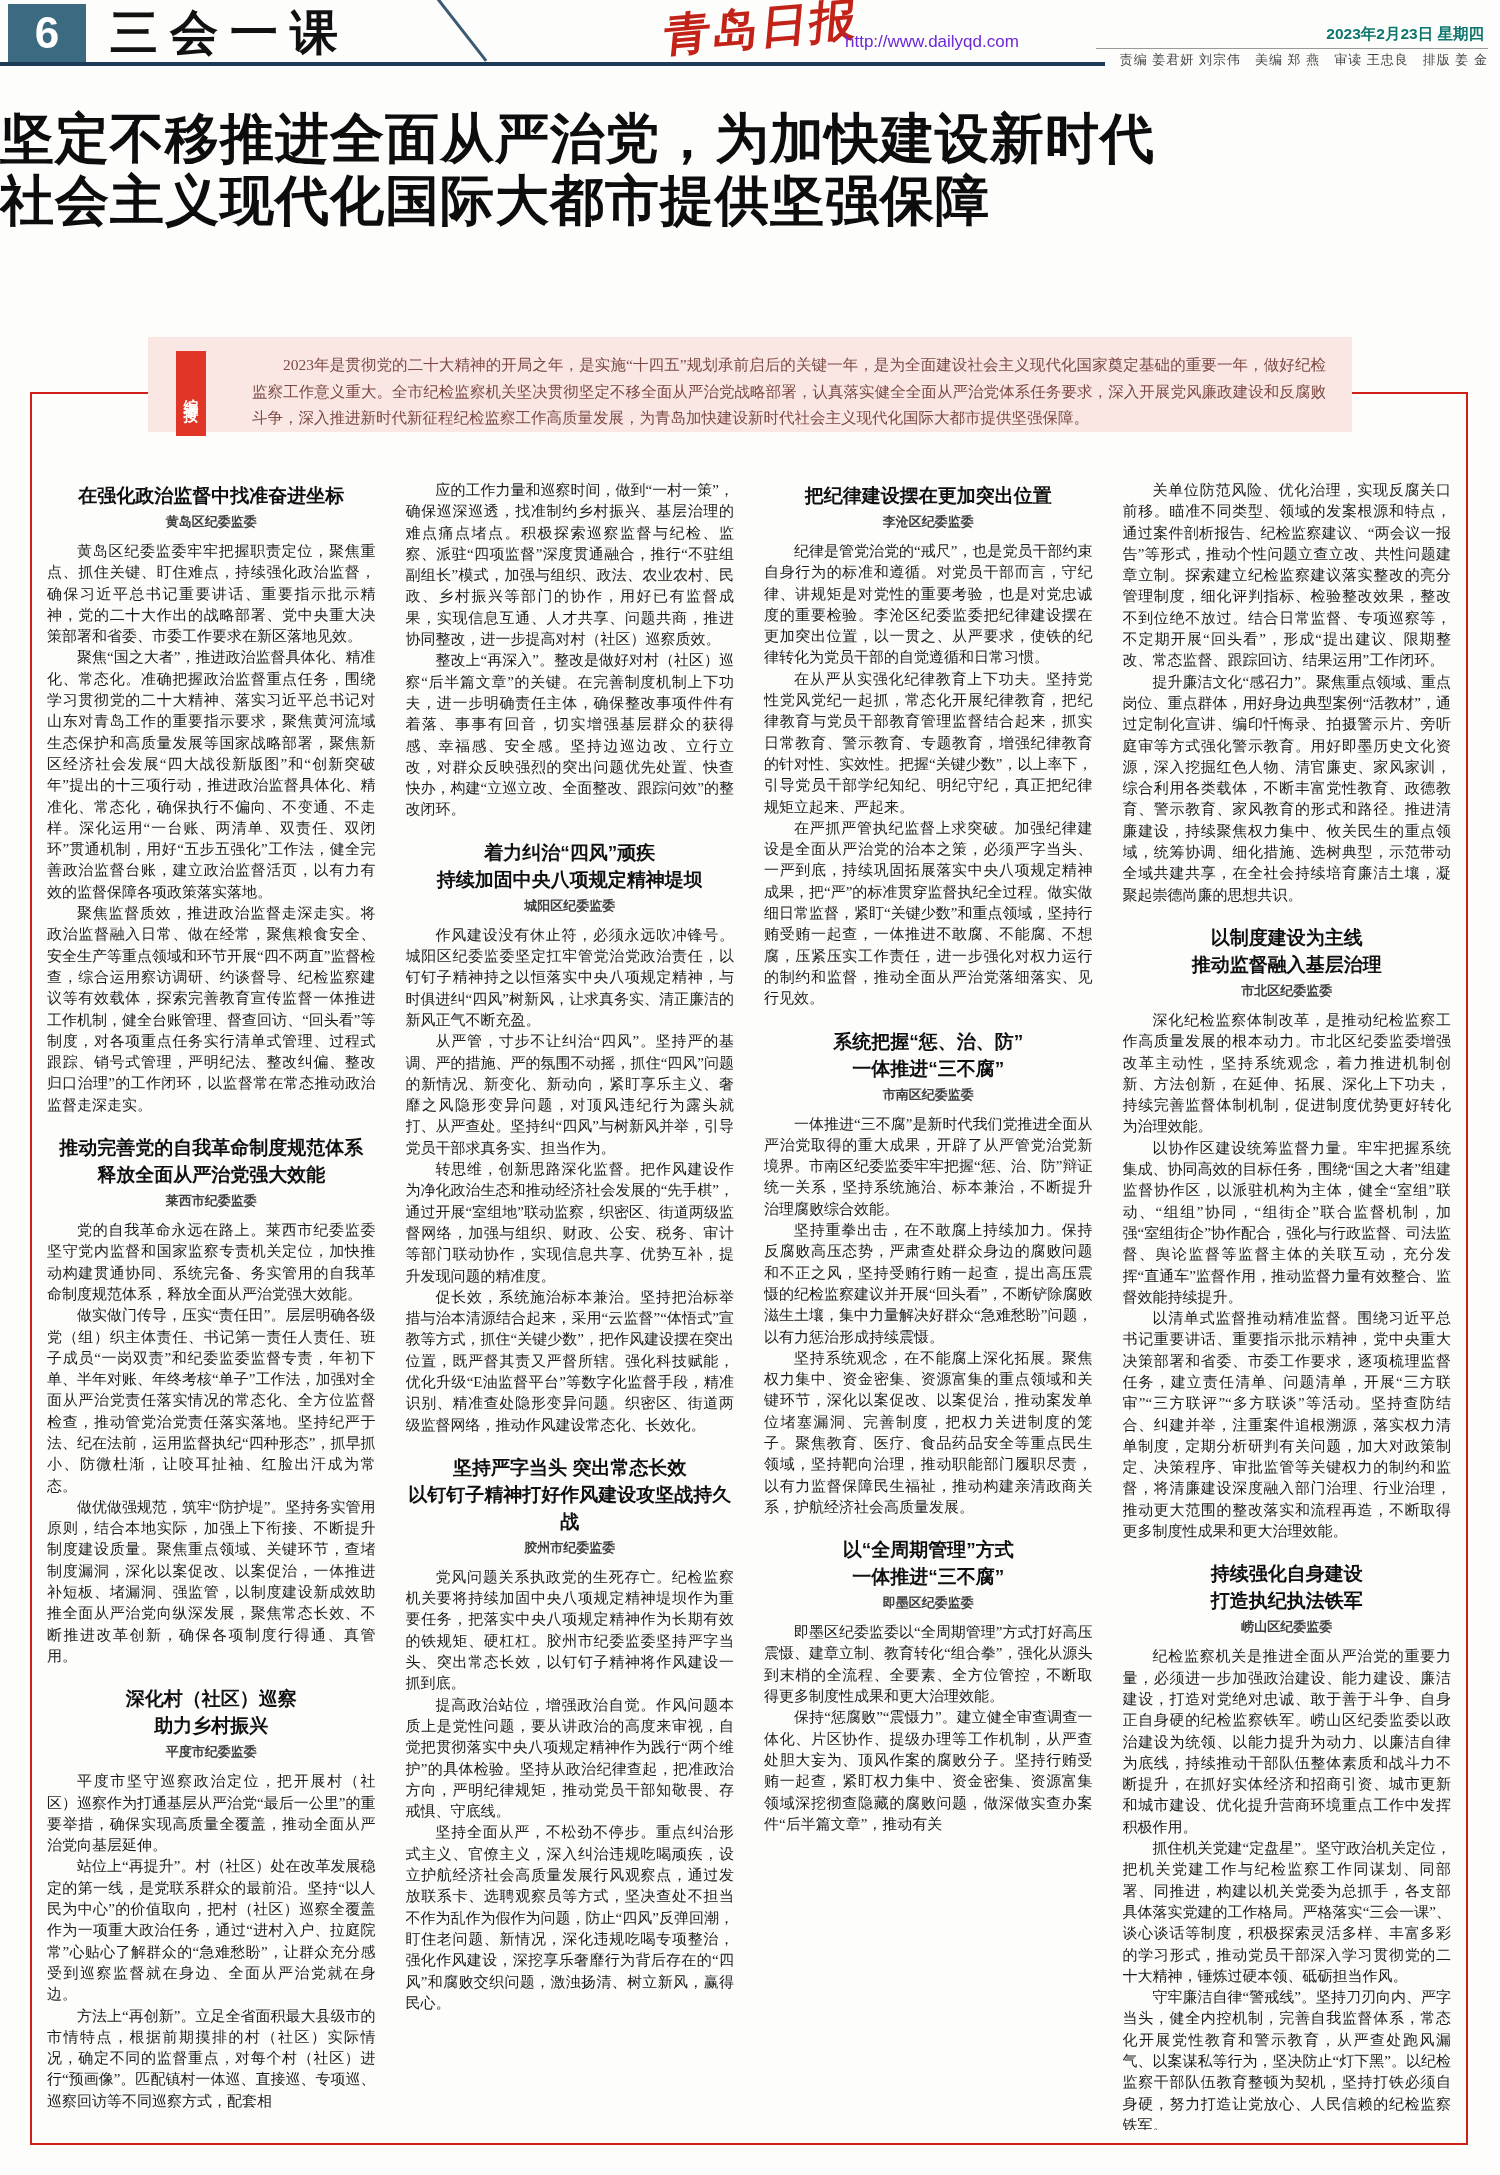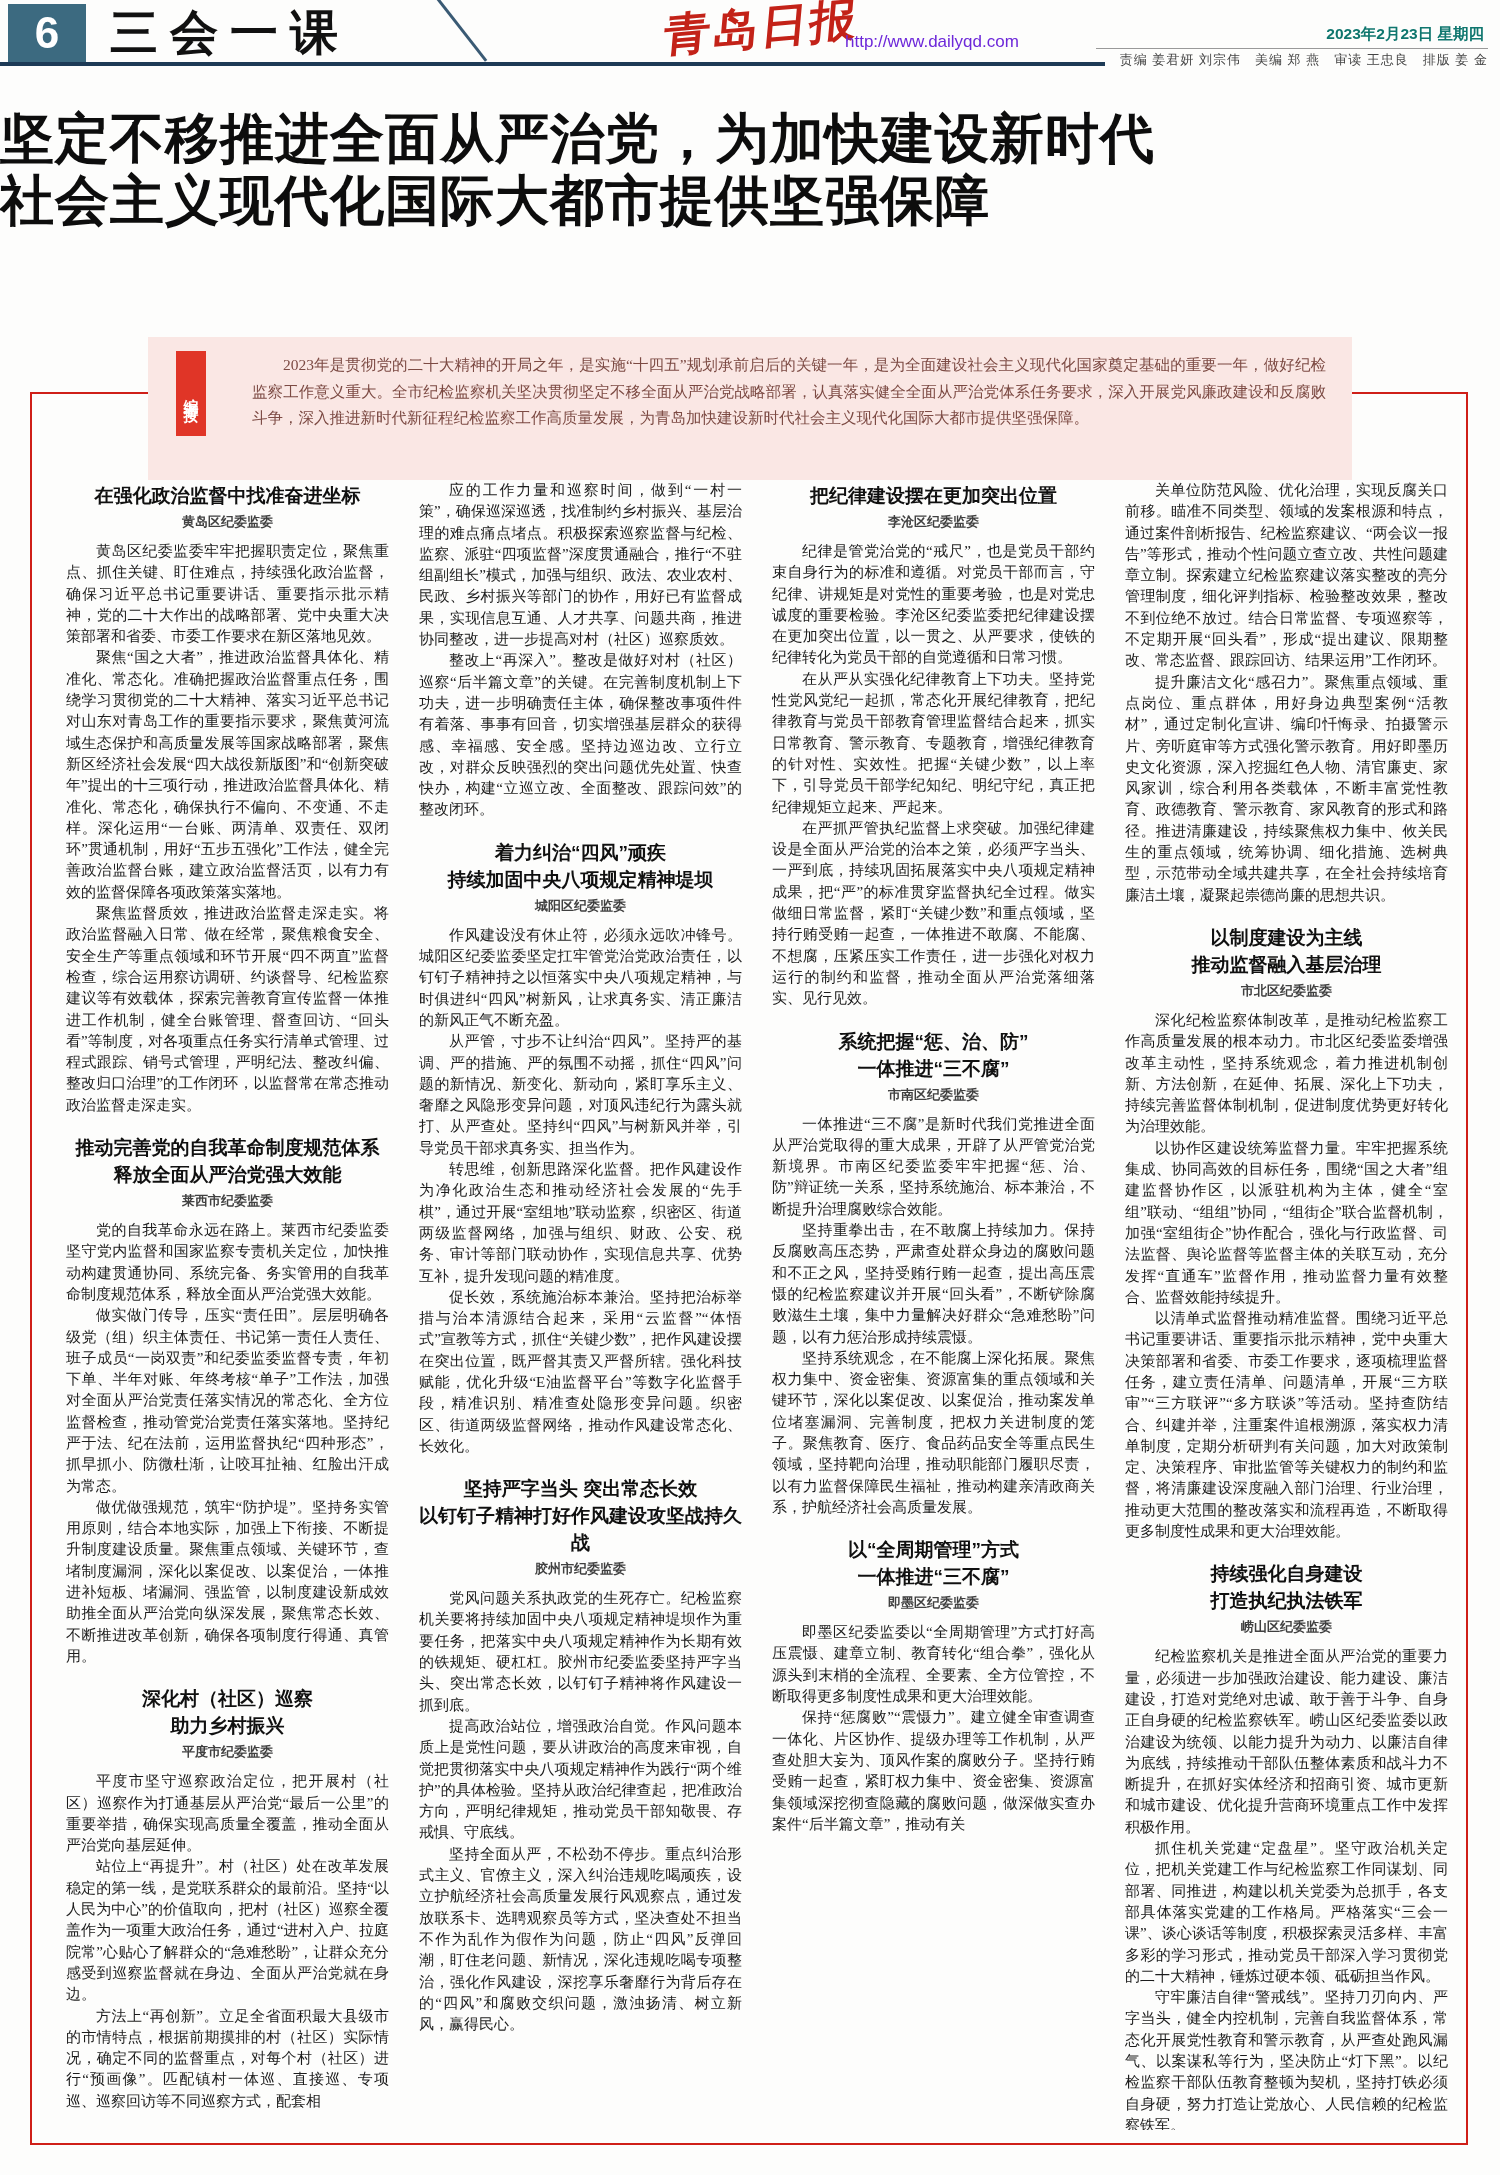--- a/index.html
+++ b/index.html
@@ -33,41 +33,41 @@
   }
   .logo-url { position:absolute; left:845px; top:32px; font:400 17px "Liberation Sans",sans-serif; color:#6d28d9; }
   .issue-date { position:absolute; right:16px; top:24px; font:700 15.5px "Liberation Sans",sans-serif; color:#0f766e; }
   .right-div { position:absolute; right:12px; top:48px; width:392px; height:1px; background:#999; }
   .editors { position:absolute; right:12px; top:52px; font:400 13px/15px "Liberation Sans",sans-serif; color:#444; letter-spacing:1px; }
   
   .main-head { position:absolute; left:0; top:108px; width:1211px; text-align:left; color:#0d0d0d; }
   .main-head .l { font:900 54px/62px "Liberation Serif","DejaVu Serif",serif; letter-spacing:1px; }
   
   .note {
-    position:absolute; left:148px; top:337px; width:1204px; height:143px;
+    position:absolute; left:148px; top:337px; width:1204px; height:95px;
     background:#fae7e4; z-index:3; padding:15px 26px 12px 104px;
   }
   .note-label {
     position:absolute; left:28px; top:14px; width:30px; height:85px;
     background:#e03527; color:#fff; writing-mode:vertical-rl;
     font:700 15px "Liberation Sans",sans-serif; letter-spacing:5px;
     text-align:center; line-height:30px;
   }
   .note-text {
     font:400 15.5px/26.5px "Liberation Serif",serif; color:#7c4a43;
     text-align:justify; text-indent:2em;
   }
   
   .frame {
     position:absolute; left:30px; top:392px; width:1438px; height:1753px;
     border:2.5px solid #cf1f18; z-index:1; background:transparent;
   }
   .cols {
-    position:absolute; left:8px; top:0; width:100%; height:100%;
-    padding:86px 26px 10px; display:flex; gap:30px;
+    position:absolute; left:0; top:0; width:100%; height:100%;
+    padding:86px 15px 10px; display:flex; gap:30px;
   }
   .col { flex:1 1 0; height:1650px; overflow:hidden; }
   .art-h {
     font:700 19px/27px "Liberation Sans","DejaVu Sans",sans-serif;
     text-align:center; color:#101010; margin:18px 0 3px;
   }
   .art-h .hl2 { display:block; }
   .art-by {
     font:700 13px/20px "Liberation Sans",sans-serif; text-align:center;
     color:#404040; margin:1px 0 9px;

